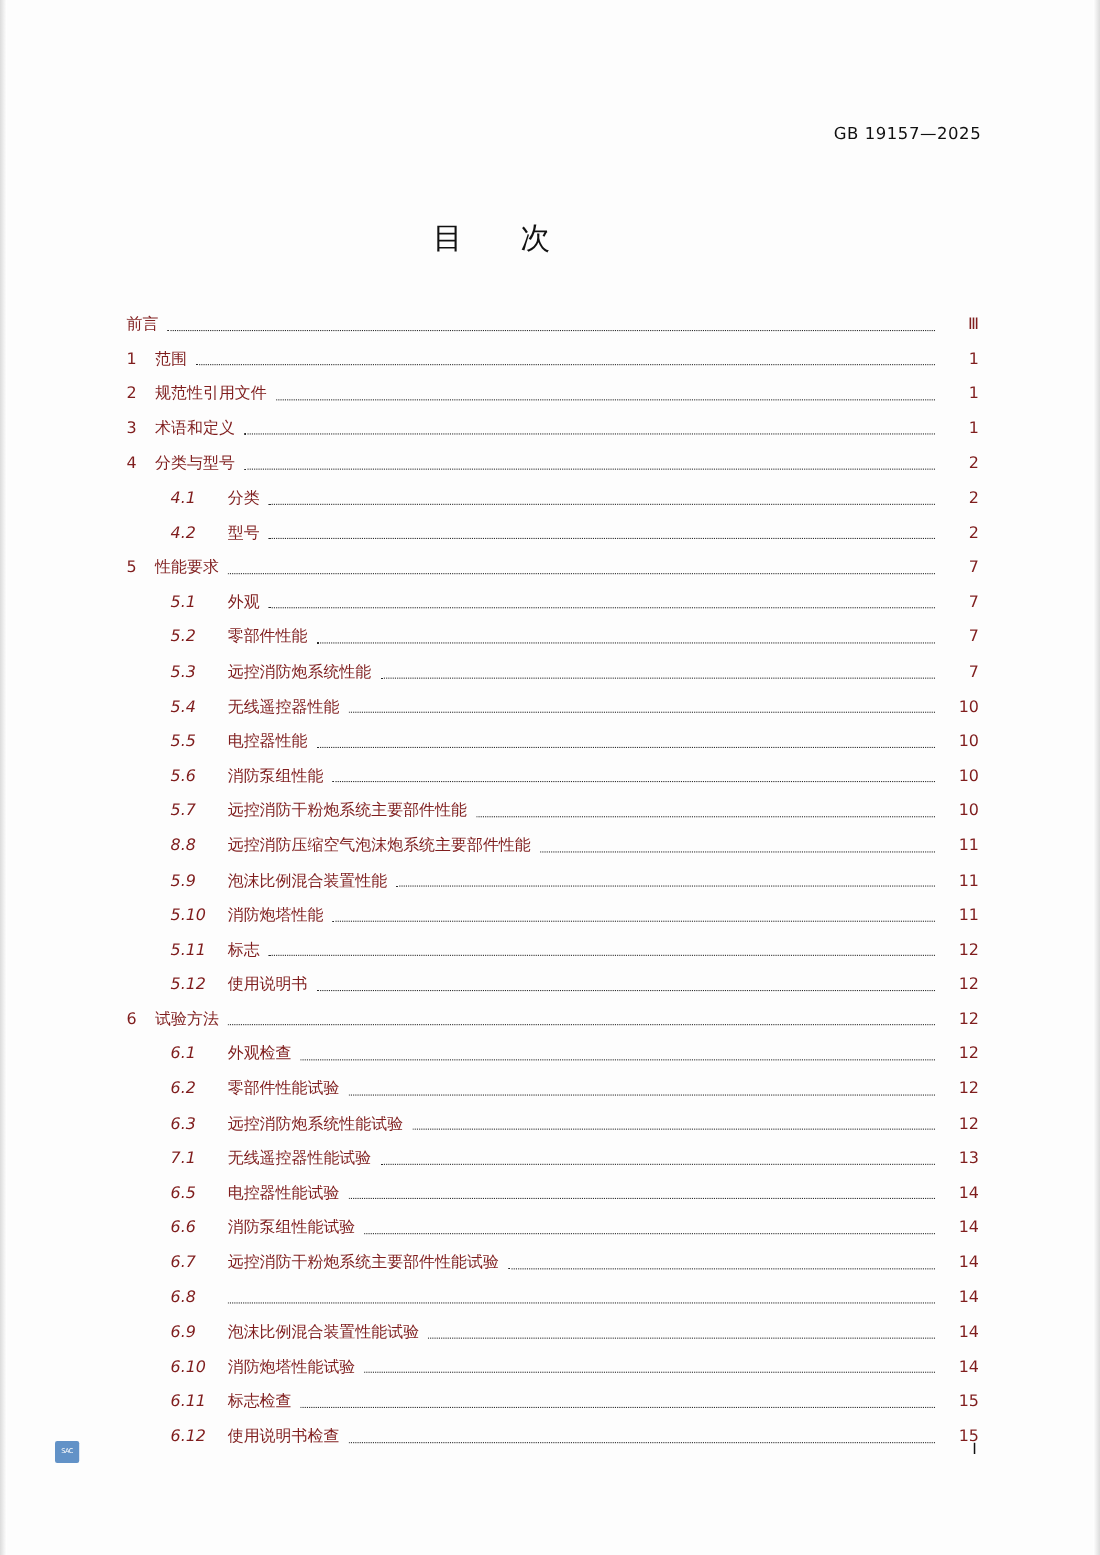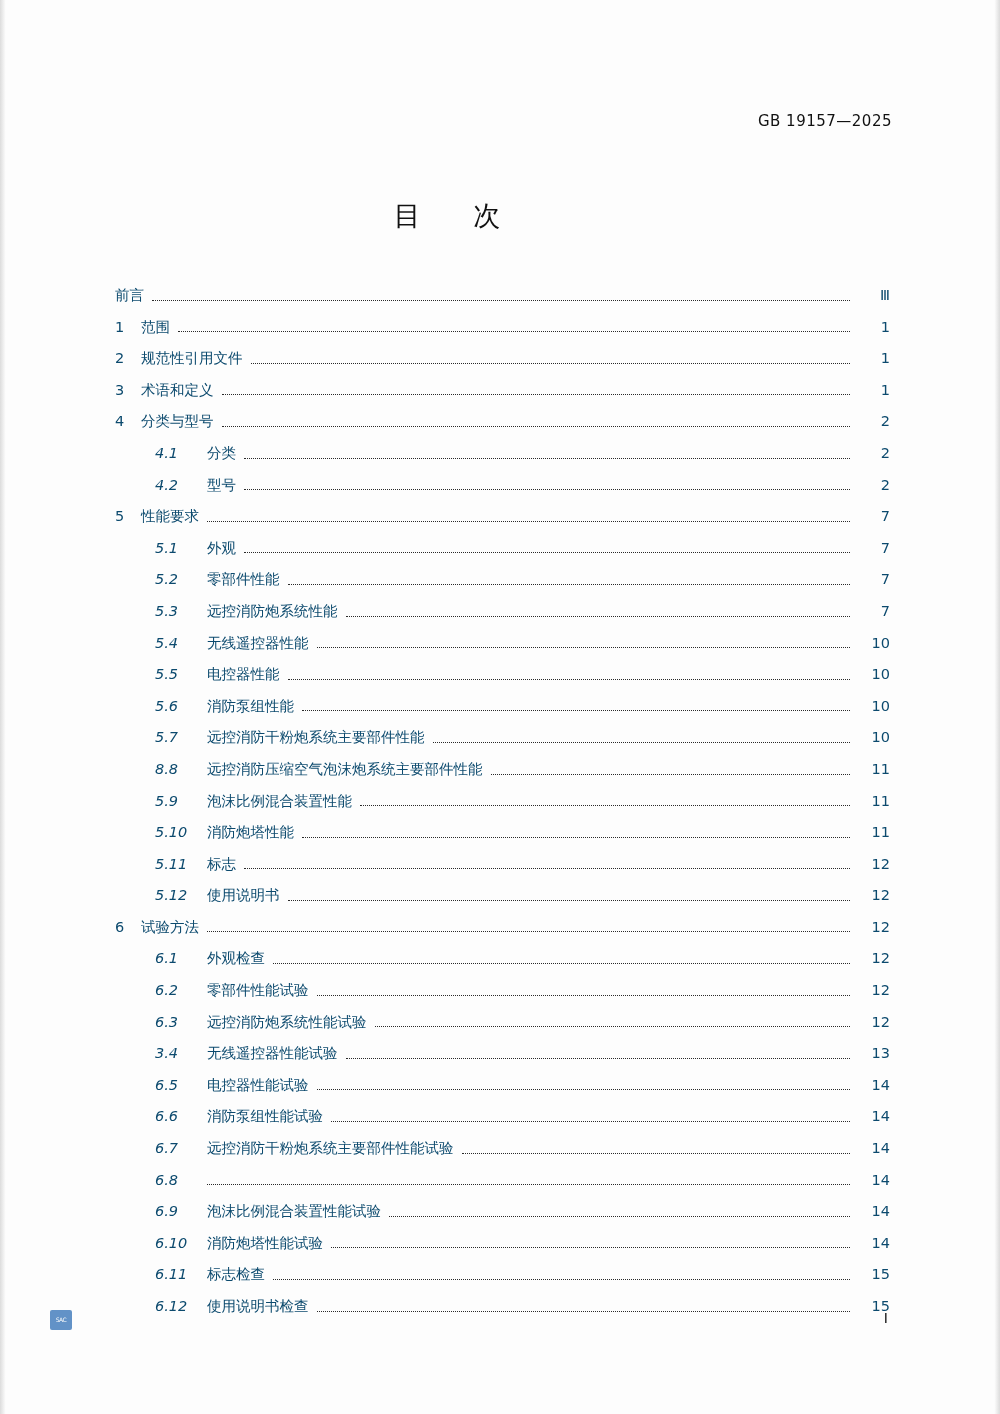--- a/index.html
+++ b/index.html
@@ -43,21 +43,21 @@
   .toc {
     position: absolute;
     top: 280px;
     left: 115px;
     width: 775px;
   }
   .toc-row {
     display: flex;
     font-family: "DejaVu Sans", "Liberation Sans", sans-serif;
     font-size: 14.5px;
-    color: #0c4a6e;
+    color: #7f1d1d;
     height: 31.6px;
     line-height: 31.6px;
     white-space: nowrap;
   }
   .toc-row .num {
     display: inline-block;
     text-align: left;
     flex: 0 0 auto;
   }
   .lvl1 .num { width: 26px; }
@@ -272,21 +272,21 @@
         <span class="dots"></span>
         <span class="pg">12</span>
       </div>
       <div class="toc-row lvl2">
         <span class="num">6.3</span>
         <span class="label">远控消防炮系统性能试验</span>
         <span class="dots"></span>
         <span class="pg">12</span>
       </div>
       <div class="toc-row lvl2">
-        <span class="num">3.4</span>
+        <span class="num">7.1</span>
         <span class="label">无线遥控器性能试验</span>
         <span class="dots"></span>
         <span class="pg">13</span>
       </div>
       <div class="toc-row lvl2">
         <span class="num">6.5</span>
         <span class="label">电控器性能试验</span>
         <span class="dots"></span>
         <span class="pg">14</span>
       </div>

